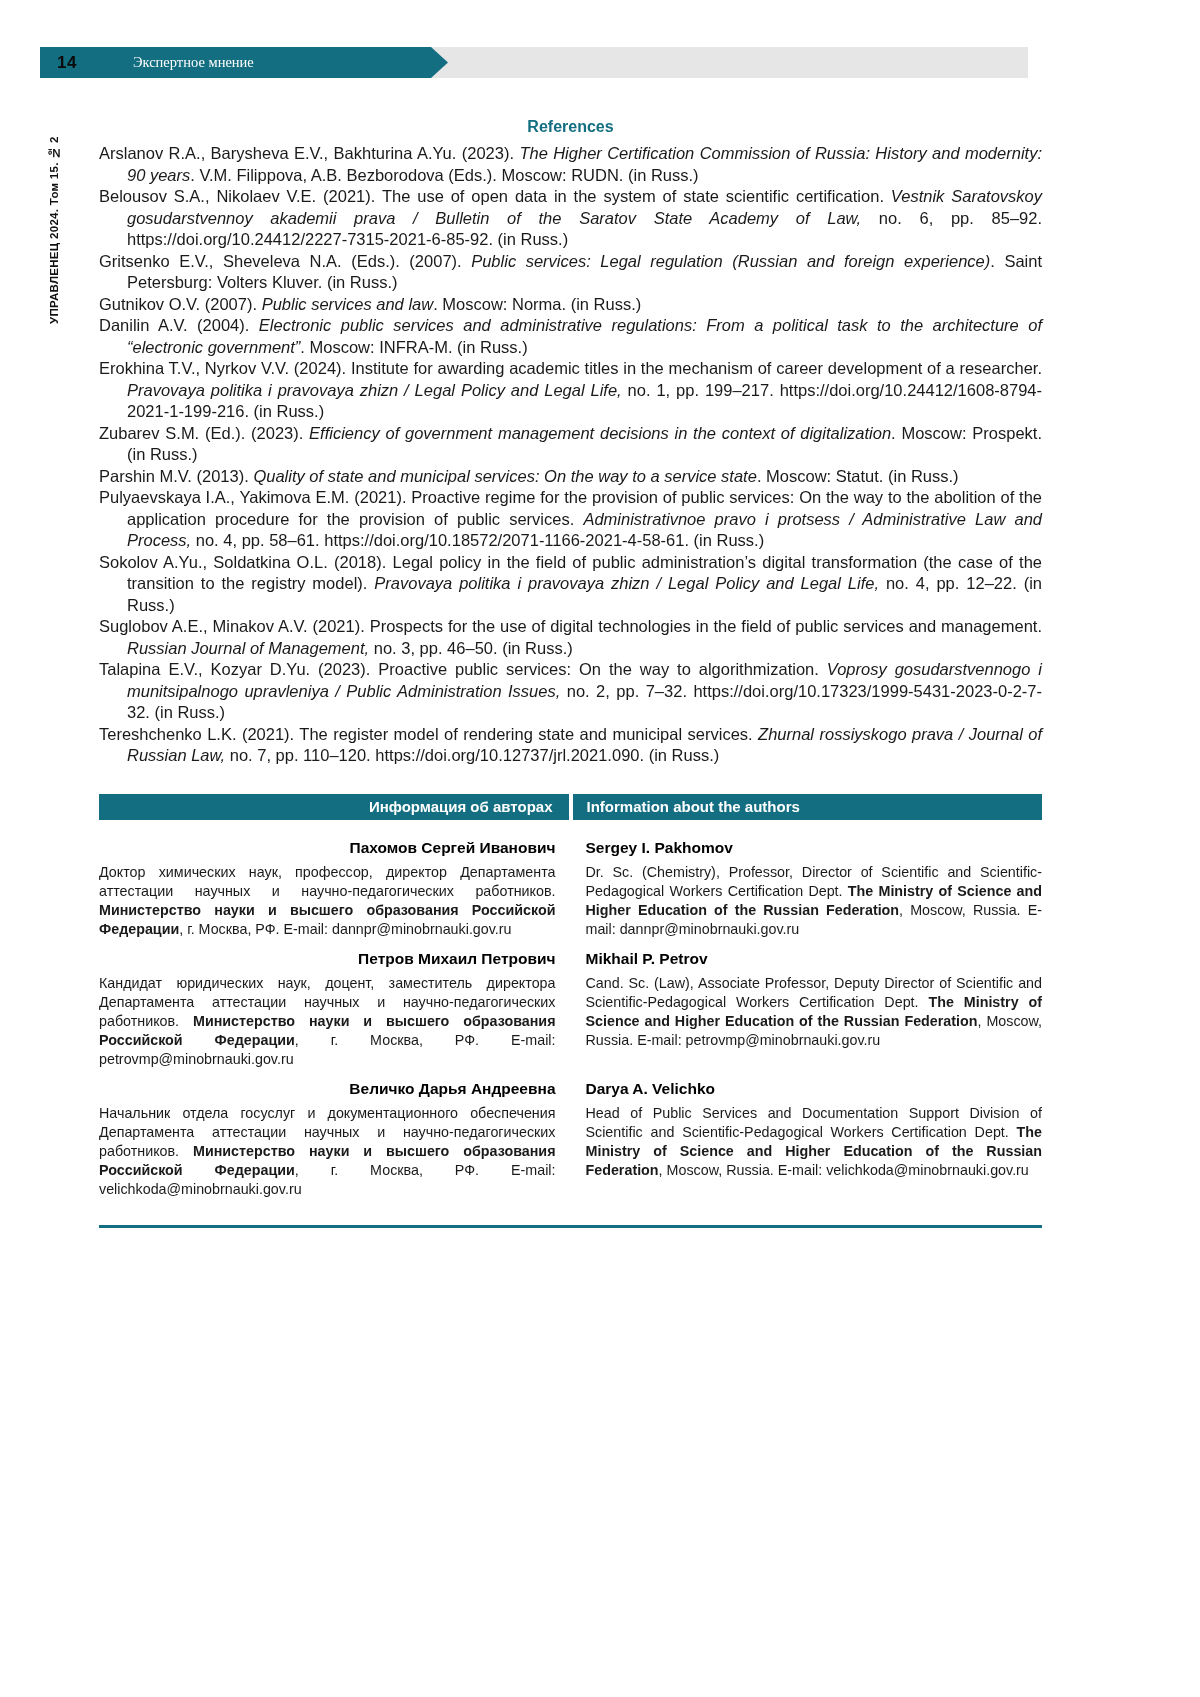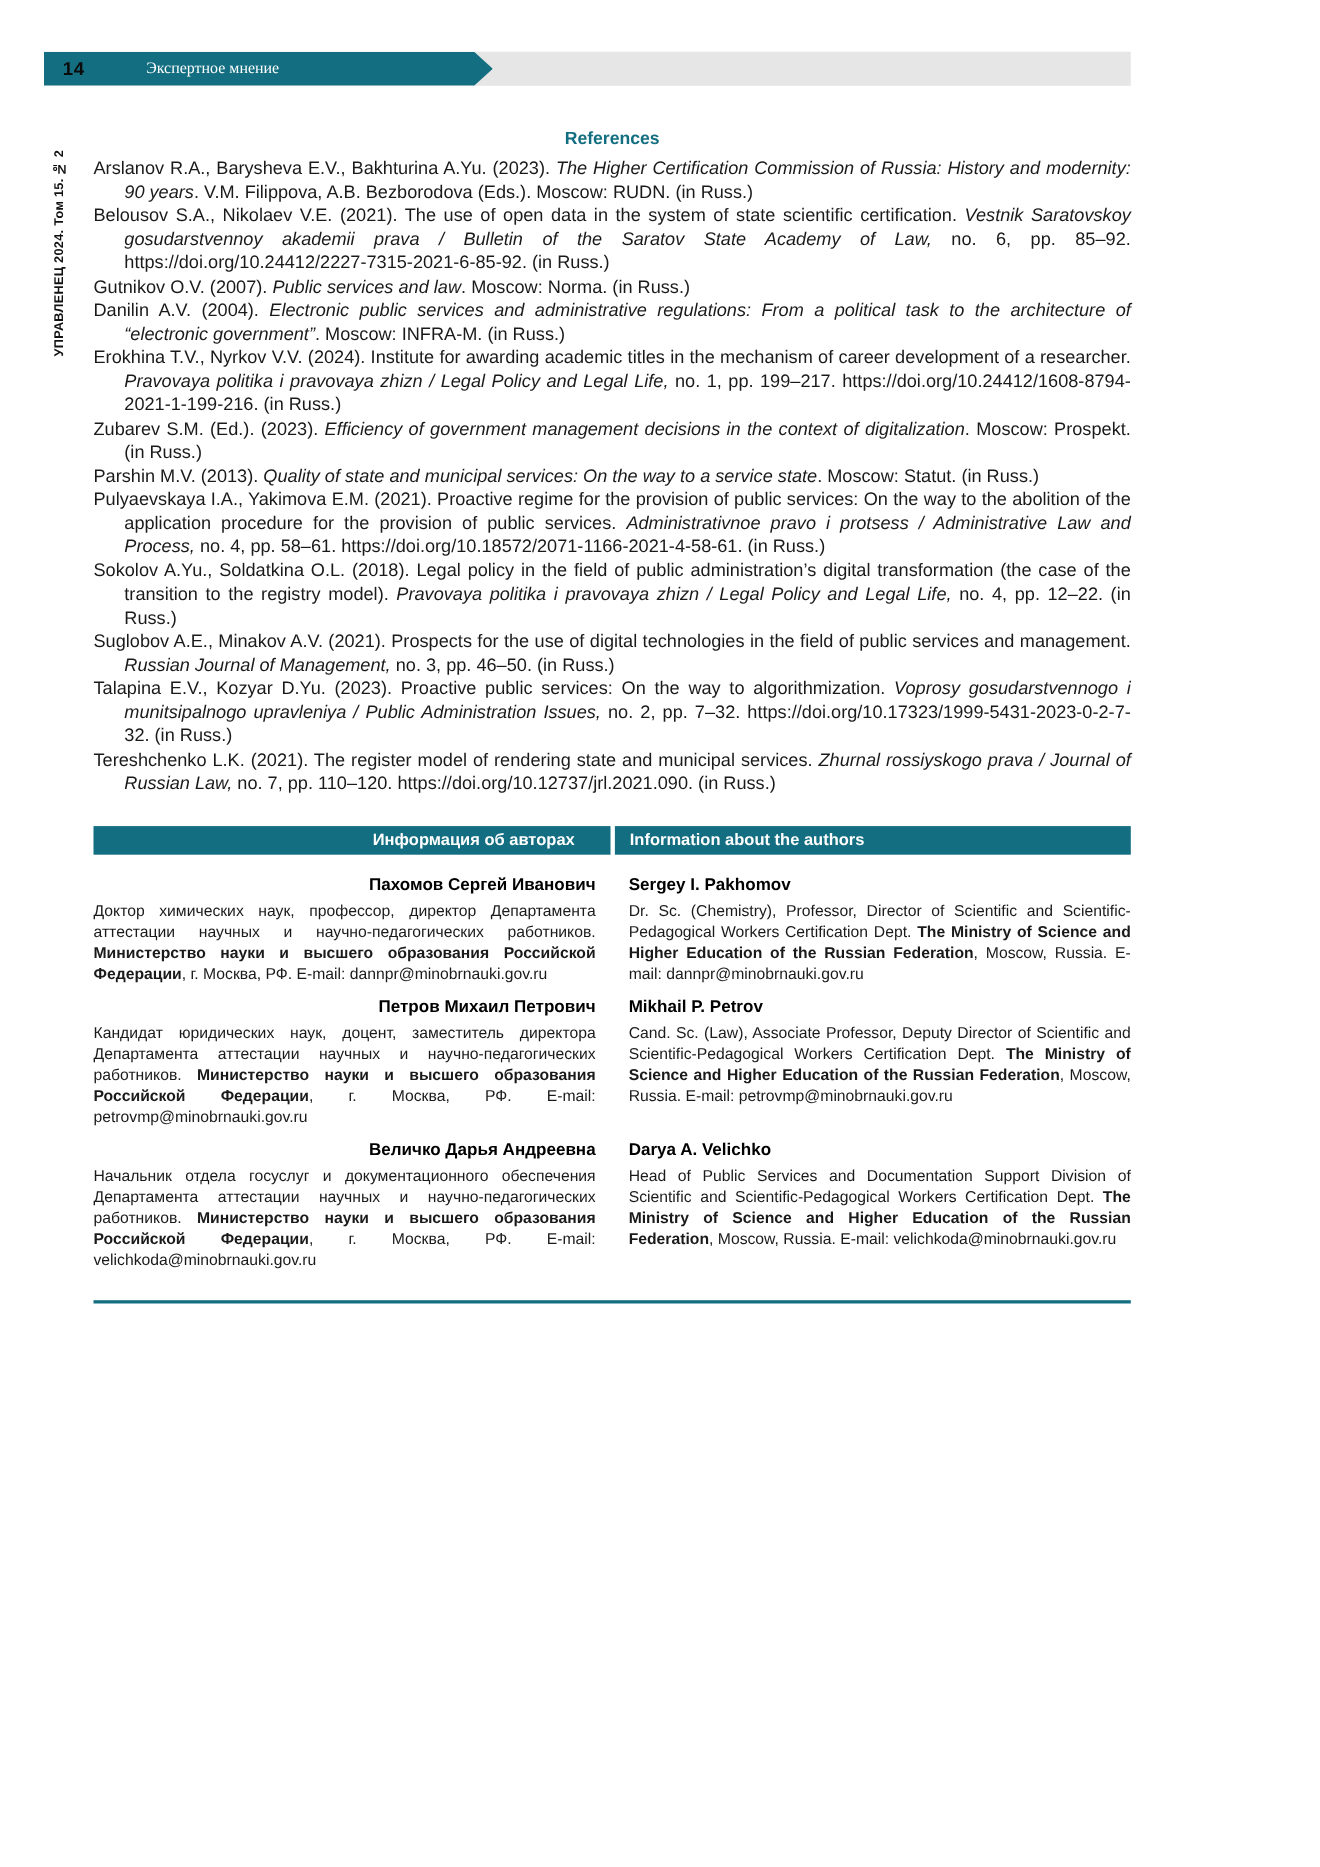--- a/index.html
+++ b/index.html
@@ -55,21 +55,21 @@
     font-weight: bold;
     font-size: 11.5px;
     color: #111;
     white-space: nowrap;
     letter-spacing: 0.3px;
   }
 
   
   .content {
     position: absolute;
-    left: 85px; top: 118px;
+    left: 99px; top: 118px;
     width: 943px;
   }
 
   .refs-title {
     text-align: center;
     color: #126e80;
     font-weight: bold;
     font-size: 16px;
     margin-bottom: 7px;
   }
@@ -91,21 +91,21 @@
     margin-bottom: 10px;
   }
   .authors-header .cell {
     background: #126e80;
     color: #ffffff;
     font-weight: bold;
     font-size: 15px;
     height: 26px;
     line-height: 26px;
   }
-  .authors-header .cell.ru { text-align: right; padding-right: 32px; }
+  .authors-header .cell.ru { text-align: right; padding-right: 16px; }
   .authors-header .cell.en { text-align: left;  padding-left: 14px; }
 
   .authors-grid {
     display: grid;
     grid-template-columns: 1fr 1fr;
     column-gap: 30px;
     row-gap: 2px;
   }
   .acell { min-width: 0; }
   .aname {
@@ -143,20 +143,21 @@
 
   <div class="sidebar-label">УПРАВЛЕНЕЦ 2024. Том 15. № 2</div>
 
   <div class="content">
 
     <div class="refs-title">References</div>
 
     <div class="refs-list">
         <p class="ref"><span>Arslanov R.A., Barysheva E.V., Bakhturina A.Yu. (2023). </span><em>The Higher Certification Commission of Russia: History and modernity: 90 years</em><span>. V.M. Filippova, A.B. Bezborodova (Eds.). Moscow: RUDN. (in Russ.)</span></p>
         <p class="ref"><span>Belousov S.A., Nikolaev V.E. (2021). The use of open data in the system of state scientific certification. </span><em>Vestnik Saratovskoy gosudarstvennoy akademii prava / Bulletin of the Saratov State Academy of Law,</em><span> no. 6, pp. 85–92. https://doi.org/10.24412/2227-7315-2021-6-85-92. (in Russ.)</span></p>
+        <p class="ref"><span>Gritsenko E.V., Sheveleva N.A. (Eds.). (2007). </span><em>Public services: Legal regulation (Russian and foreign experience)</em><span>. Saint Petersburg: Volters Kluver. (in Russ.)</span></p>
         <p class="ref"><span>Gutnikov O.V. (2007). </span><em>Public services and law</em><span>. Moscow: Norma. (in Russ.)</span></p>
         <p class="ref"><span>Danilin A.V. (2004). </span><em>Electronic public services and administrative regulations: From a political task to the architecture of “electronic government”</em><span>. Moscow: INFRA-M. (in Russ.)</span></p>
         <p class="ref"><span>Erokhina T.V., Nyrkov V.V. (2024). Institute for awarding academic titles in the mechanism of career development of a researcher. </span><em>Pravovaya politika i pravovaya zhizn / Legal Policy and Legal Life,</em><span> no. 1, pp. 199–217. https://doi.org/10.24412/1608-8794-2021-1-199-216. (in Russ.)</span></p>
         <p class="ref"><span>Zubarev S.M. (Ed.). (2023). </span><em>Efficiency of government management decisions in the context of digitalization</em><span>. Moscow: Prospekt. (in Russ.)</span></p>
         <p class="ref"><span>Parshin M.V. (2013). </span><em>Quality of state and municipal services: On the way to a service state</em><span>. Moscow: Statut. (in Russ.)</span></p>
         <p class="ref"><span>Pulyaevskaya I.A., Yakimova E.M. (2021). Proactive regime for the provision of public services: On the way to the abolition of the application procedure for the provision of public services. </span><em>Administrativnoe pravo i protsess / Administrative Law and Process,</em><span> no. 4, pp. 58–61. https://doi.org/10.18572/2071-1166-2021-4-58-61. (in Russ.)</span></p>
         <p class="ref"><span>Sokolov A.Yu., Soldatkina O.L. (2018). Legal policy in the field of public administration’s digital transformation (the case of the transition to the registry model). </span><em>Pravovaya politika i pravovaya zhizn / Legal Policy and Legal Life,</em><span> no. 4, pp. 12–22. (in Russ.)</span></p>
         <p class="ref"><span>Suglobov A.E., Minakov A.V. (2021). Prospects for the use of digital technologies in the field of public services and management. </span><em>Russian Journal of Management,</em><span> no. 3, pp. 46–50. (in Russ.)</span></p>
         <p class="ref"><span>Talapina E.V., Kozyar D.Yu. (2023). Proactive public services: On the way to algorithmization. </span><em>Voprosy gosudarstvennogo i munitsipalnogo upravleniya / Public Administration Issues,</em><span> no. 2, pp. 7–32. https://doi.org/10.17323/1999-5431-2023-0-2-7-32. (in Russ.)</span></p>
         <p class="ref"><span>Tereshchenko L.K. (2021). The register model of rendering state and municipal services. </span><em>Zhurnal rossiyskogo prava / Journal of Russian Law,</em><span> no. 7, pp. 110–120. https://doi.org/10.12737/jrl.2021.090. (in Russ.)</span></p>

